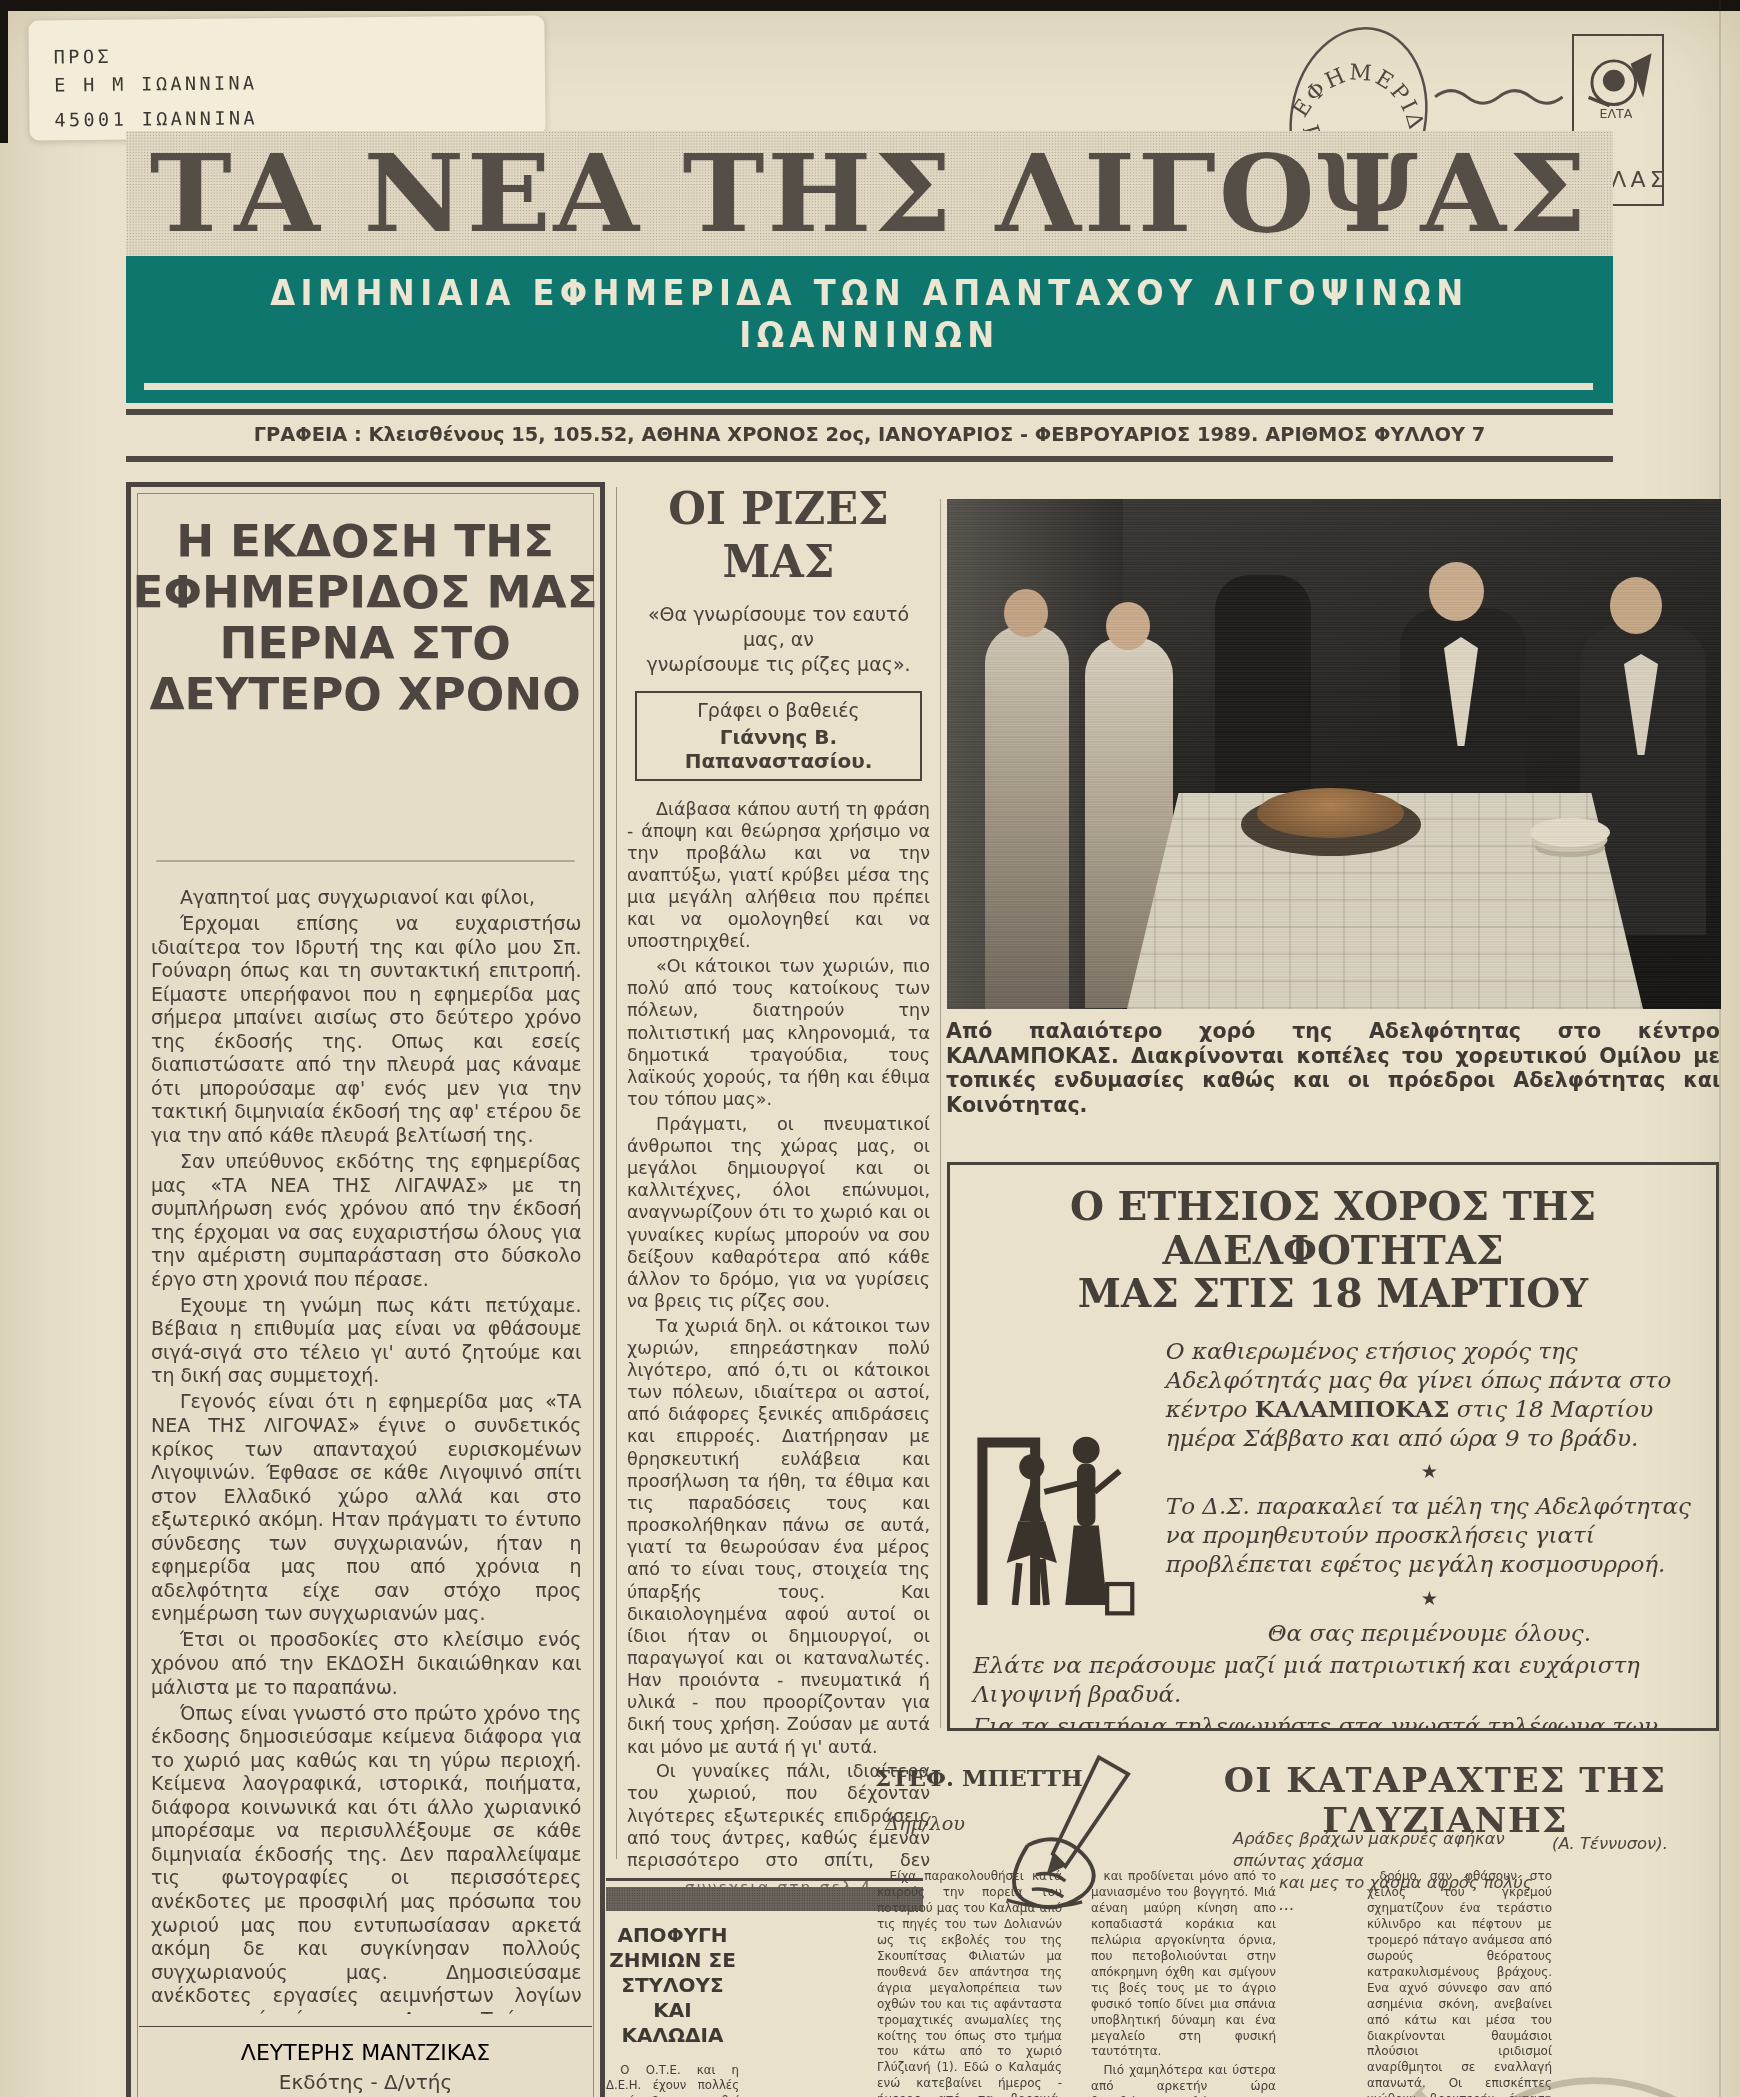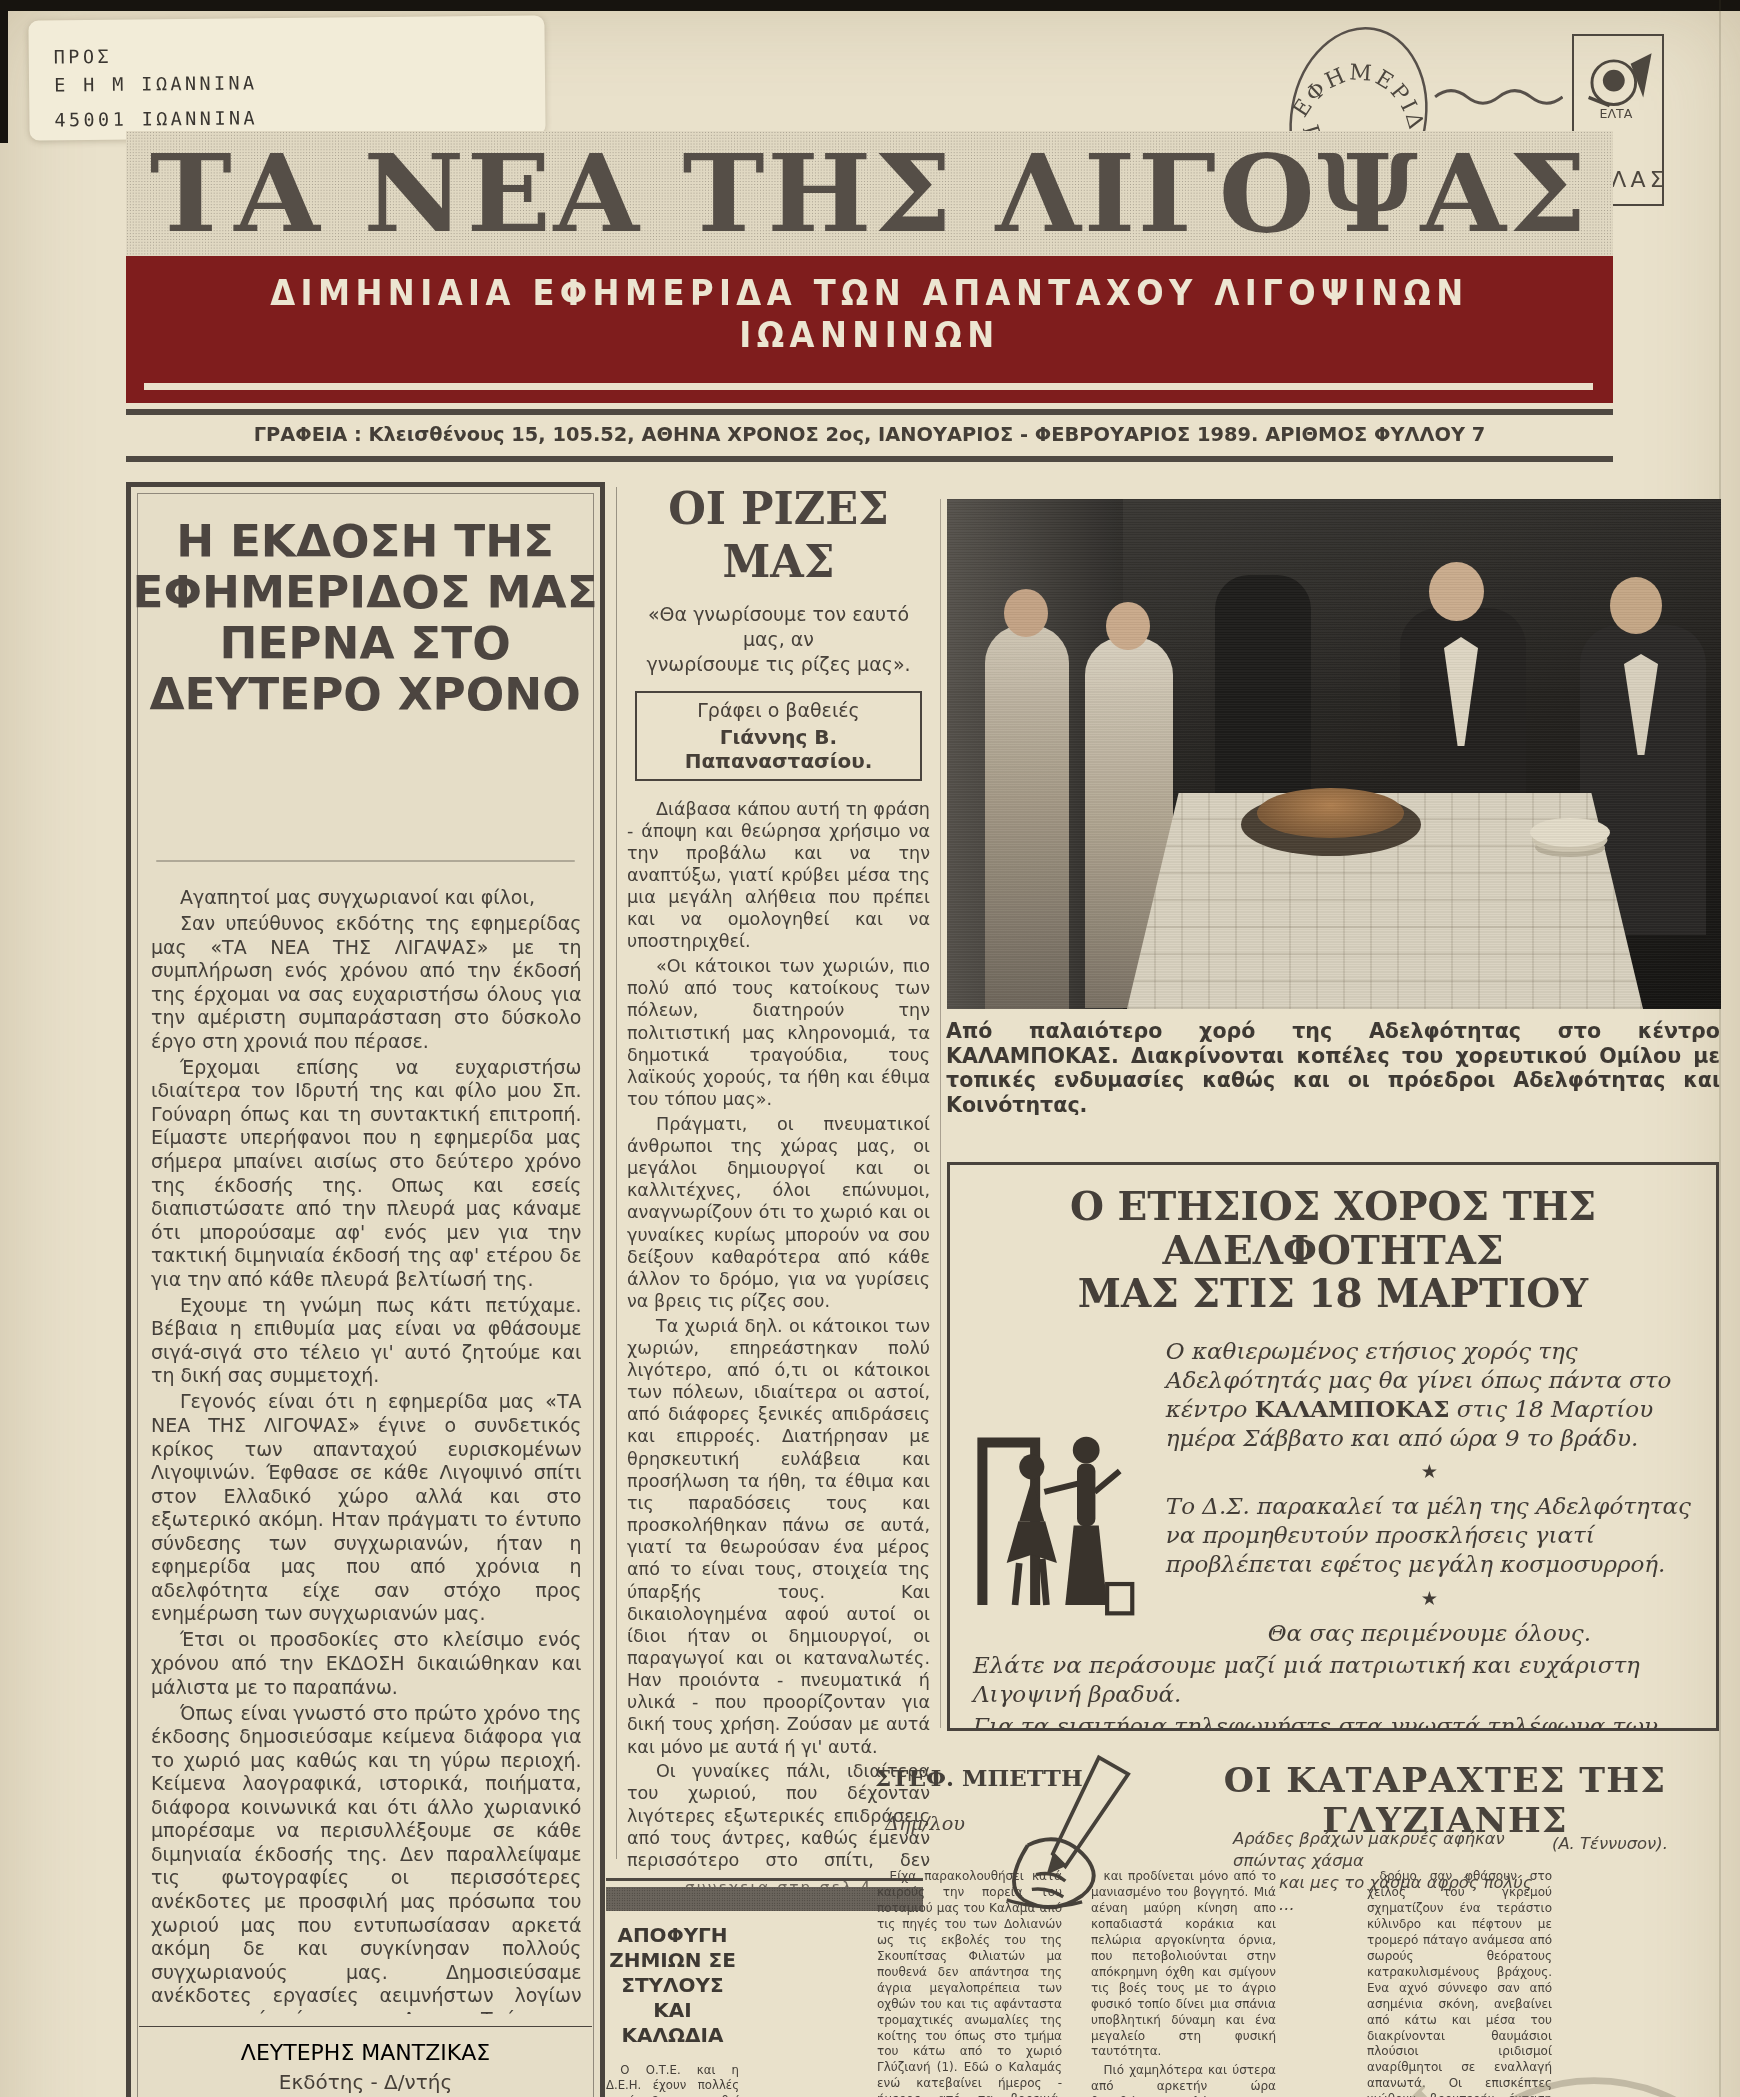--- a/index.html
+++ b/index.html
@@ -2,21 +2,21 @@
 <html style="font-size:6.7px"><head>
 <meta charset="utf-8">
 <style>
   html,body{margin:0;padding:0;background:#2a2722;}
   #page{position:relative;width:1740px;height:2484px;background:#e9e1cb;overflow:hidden;
         font-family:"DejaVu Sans",sans-serif;color:#463f38;
         box-shadow:inset 0 0 92px rgba(120,100,60,.25);}
   .abs{position:absolute;}
   .serif{font-family:"DejaVu Serif",serif;}
   .halftone{background-color:#e0d8c2;background-image:radial-gradient(circle,#a79f8f 0.5px,rgba(0,0,0,0) 0.6px);background-size:2.9px 2.9px;}
-  .darkband{background:#7f1d1d;}
+  .darkband{background:#0f766e;}
   .rule{background:#4f4942;}
   
   #mast-title{width:100%;text-align:center;font-weight:bold;color:#554e47;font-size:106px;line-height:126px;letter-spacing:2.5px;transform:scaleX(1.04);transform-origin:center;}
   #mast-sub{width:100%;text-align:center;color:#ece5d1;font-weight:bold;font-size:35px;line-height:42px;letter-spacing:5.9px;transform:scaleX(.92);transform-origin:center;}
   #info-line{width:100%;text-align:center;font-weight:bold;font-size:20px;color:#443e37;transform:scaleX(.97);}
   
   #lead-box{border:5.5px solid #4a443e;background:rgba(0,0,0,0.015);}
   #lead-box .inner{position:absolute;left:5.9px;top:5.9px;right:5.9px;bottom:5.9px;border:1.3px solid rgba(74,68,62,.55);}
   .lead-head{text-align:center;font-weight:bold;font-size:44px;line-height:1.16;color:#4c4540;transform:scaleX(1.03);}
   .bodytxt p{margin:0 0 2.5px 0;text-indent:29px;text-align:justify;}
@@ -120,22 +120,22 @@
   <div id="lead-box" class="abs" style="left:126px;top:482px;width:469px;height:1650px;">
     <div class="inner"></div>
     <div class="abs" style="left:8.4px;right:8.4px;top:29px;">
         <div class="lead-head">Η ΕΚΔΟΣΗ ΤΗΣ</div>
         <div class="lead-head">ΕΦΗΜΕΡΙΔΟΣ ΜΑΣ</div>
         <div class="lead-head">ΠΕΡΝΑ ΣΤΟ ΔΕΥΤΕΡΟ ΧΡΟΝΟ</div>
       </div>
     <div class="abs" style="left:25px;right:25px;top:373px;height:2.1px;background:rgba(74,68,62,.35);border-radius:1.3px;"></div>
     <div id="lead-body" class="abs bodytxt" style="left:20px;right:18.5px;top:399px;height:1128px;overflow:hidden;">
         <p>Αγαπητοί μας συγχωριανοί και φίλοι,</p>
+        <p>Έρχομαι επίσης να ευχαριστήσω ιδιαίτερα τον Ιδρυτή της και φίλο μου Σπ. Γούναρη όπως και τη συντακτική επιτροπή. Είμαστε υπερήφανοι που η εφημερίδα μας σήμερα μπαίνει αισίως στο δεύτερο χρόνο της έκδοσής της. Οπως και εσείς διαπιστώσατε από την πλευρά μας κάναμε ότι μπορούσαμε αφ' ενός μεν για την τακτική διμηνιαία έκδοσή της αφ' ετέρου δε για την από κάθε πλευρά βελτίωσή της.</p>
         <p>Σαν υπεύθυνος εκδότης της εφημερίδας μας «ΤΑ ΝΕΑ ΤΗΣ ΛΙΓΑΨΑΣ» με τη συμπλήρωση ενός χρόνου από την έκδοσή της έρχομαι να σας ευχαριστήσω όλους για την αμέριστη συμπαράσταση στο δύσκολο έργο στη χρονιά που πέρασε.</p>
-        <p>Έρχομαι επίσης να ευχαριστήσω ιδιαίτερα τον Ιδρυτή της και φίλο μου Σπ. Γούναρη όπως και τη συντακτική επιτροπή. Είμαστε υπερήφανοι που η εφημερίδα μας σήμερα μπαίνει αισίως στο δεύτερο χρόνο της έκδοσής της. Οπως και εσείς διαπιστώσατε από την πλευρά μας κάναμε ότι μπορούσαμε αφ' ενός μεν για την τακτική διμηνιαία έκδοσή της αφ' ετέρου δε για την από κάθε πλευρά βελτίωσή της.</p>
         <p>Εχουμε τη γνώμη πως κάτι πετύχαμε. Βέβαια η επιθυμία μας είναι να φθάσουμε σιγά-σιγά στο τέλειο γι' αυτό ζητούμε και τη δική σας συμμετοχή.</p>
         <p>Γεγονός είναι ότι η εφημερίδα μας «ΤΑ ΝΕΑ ΤΗΣ ΛΙΓΟΨΑΣ» έγινε ο συνδετικός κρίκος των απανταχού ευρισκομένων Λιγοψινών. Έφθασε σε κάθε Λιγοψινό σπίτι στον Ελλαδικό χώρο αλλά και στο εξωτερικό ακόμη. Ηταν πράγματι το έντυπο σύνδεσης των συγχωριανών, ήταν η εφημερίδα μας που από χρόνια η αδελφότητα είχε σαν στόχο προς ενημέρωση των συγχωριανών μας.</p>
         <p>Έτσι οι προσδοκίες στο κλείσιμο ενός χρόνου από την ΕΚΔΟΣΗ δικαιώθηκαν και μάλιστα με το παραπάνω.</p>
         <p>Όπως είναι γνωστό στο πρώτο χρόνο της έκδοσης δημοσιεύσαμε κείμενα διάφορα για το χωριό μας καθώς και τη γύρω περιοχή. Κείμενα λαογραφικά, ιστορικά, ποιήματα, διάφορα κοινωνικά και ότι άλλο χωριανικό μπορέσαμε να περισυλλέξουμε σε κάθε διμηνιαία έκδοσής της. Δεν παραλλείψαμε τις φωτογραφίες οι περισσότερες ανέκδοτες με προσφιλή μας πρόσωπα του χωριού μας που εντυπωσίασαν αρκετά ακόμη δε και συγκίνησαν πολλούς συγχωριανούς μας.  Δημοσιεύσαμε ανέκδοτες εργασίες αειμνήστων λογίων συγχωριανών όπως του Αναστ. Τσέκα και του Γεωργ. Μασούρα γνωστού ποιητή. Γράψαμε για τις δραστηριότητες κοινότητας Αδελφότητας, Εκπολιτιστικού Συλλόγου, Εκκλησιαστικής Επιτροπής και Αγροτικού Συν/σμού.</p>
       </div>
     <div id="lead-sign" class="abs" style="left:8.4px;right:8.4px;top:1539px;bottom:10px;padding-top:12.6px;">
       <div style="font-size:22px;color:#000000;">ΛΕΥΤΕΡΗΣ ΜΑΝΤΖΙΚΑΣ</div>
       <div style="font-size:20px;margin-top:5.9px;">Εκδότης - Δ/ντής</div>
 
     </div>

